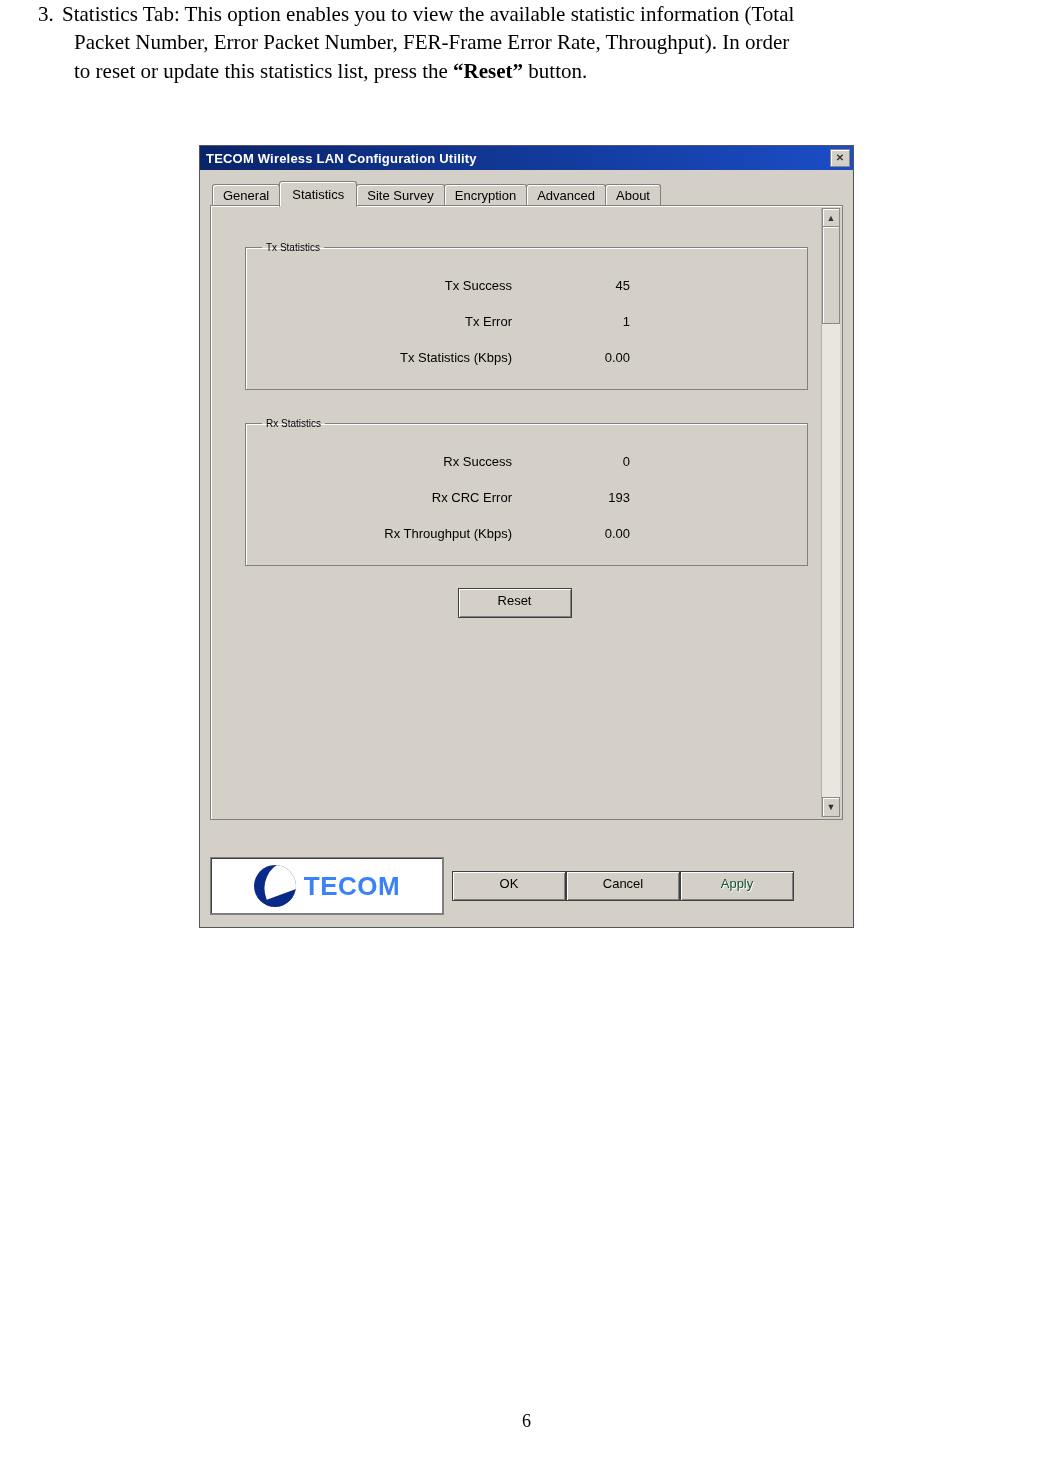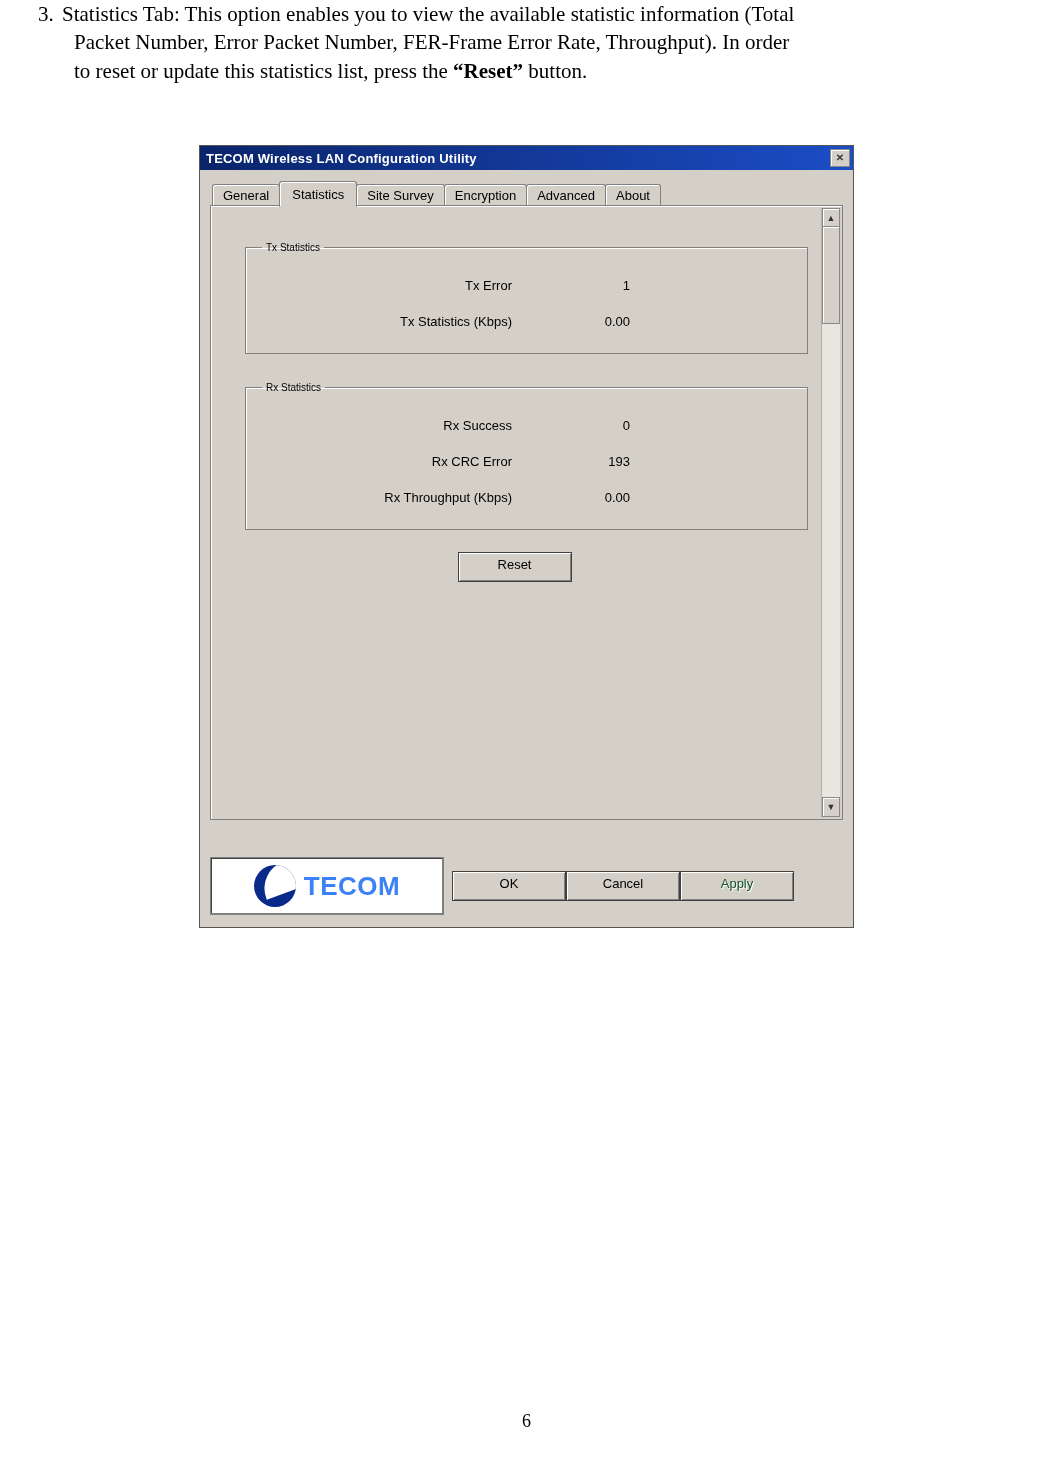--- a/index.html
+++ b/index.html
@@ -293,20 +293,24 @@
             </div>
           <div class="scroll-thumb"></div>
           <div class="scroll-thumb-bottom">
               <span>▼</span>
             </div>
         </div>
 
         <fieldset class="group">
           <legend>Tx Statistics</legend>
           <div class="row">
+            <div class="lbl">Tx Success</div>
+            <div class="val">45</div>
+          </div>
+          <div class="row">
             <div class="lbl">Tx Error</div>
             <div class="val">1</div>
           </div>
           <div class="row">
             <div class="lbl">Tx Statistics (Kbps)</div>
             <div class="val">0.00</div>
           </div>
         </fieldset>
 
         <fieldset class="group">

